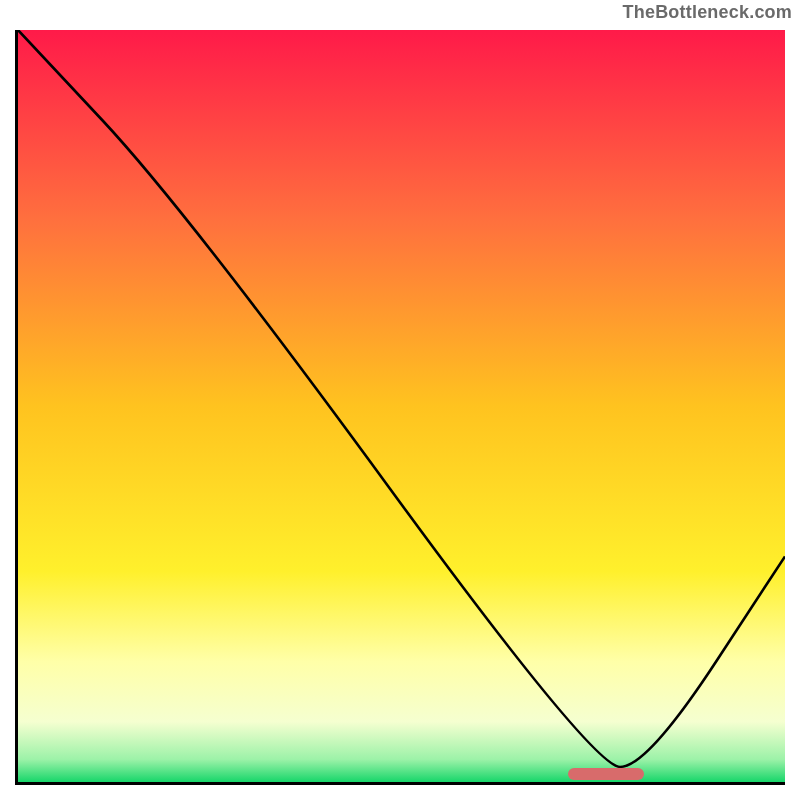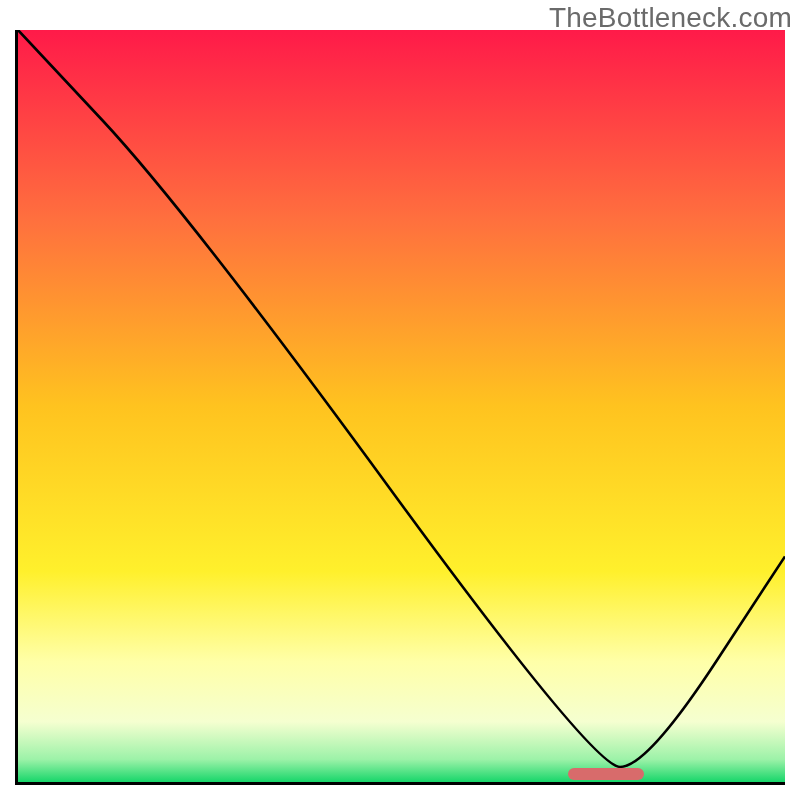--- a/index.html
+++ b/index.html
@@ -12,22 +12,22 @@
   }
   .canvas {
     position: relative;
     width: 800px;
     height: 800px;
   }
   .attribution {
     position: absolute;
     top: 2px;
     right: 8px;
-    font-size: 28px;
-    font-weight: 400;
+    font-size: 18px;
+    font-weight: 700;
     color: #6a6a6a;
     letter-spacing: 0.2px;
   }
   .plot-area {
     position: absolute;
     left: 15px;
     top: 30px;
     width: 770px;
     height: 755px;
     border-left: 3px solid #000;

